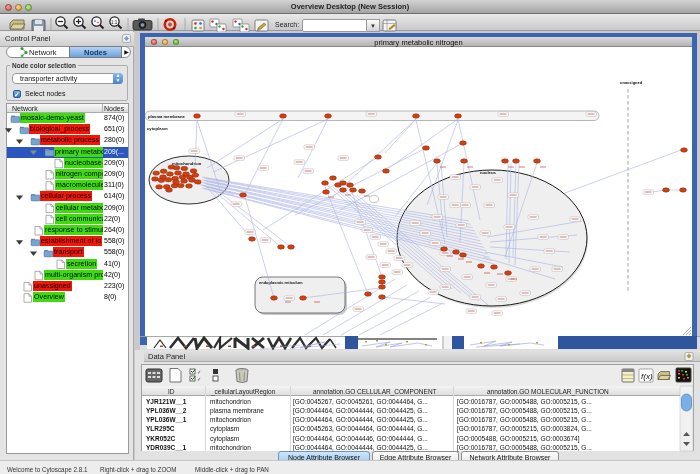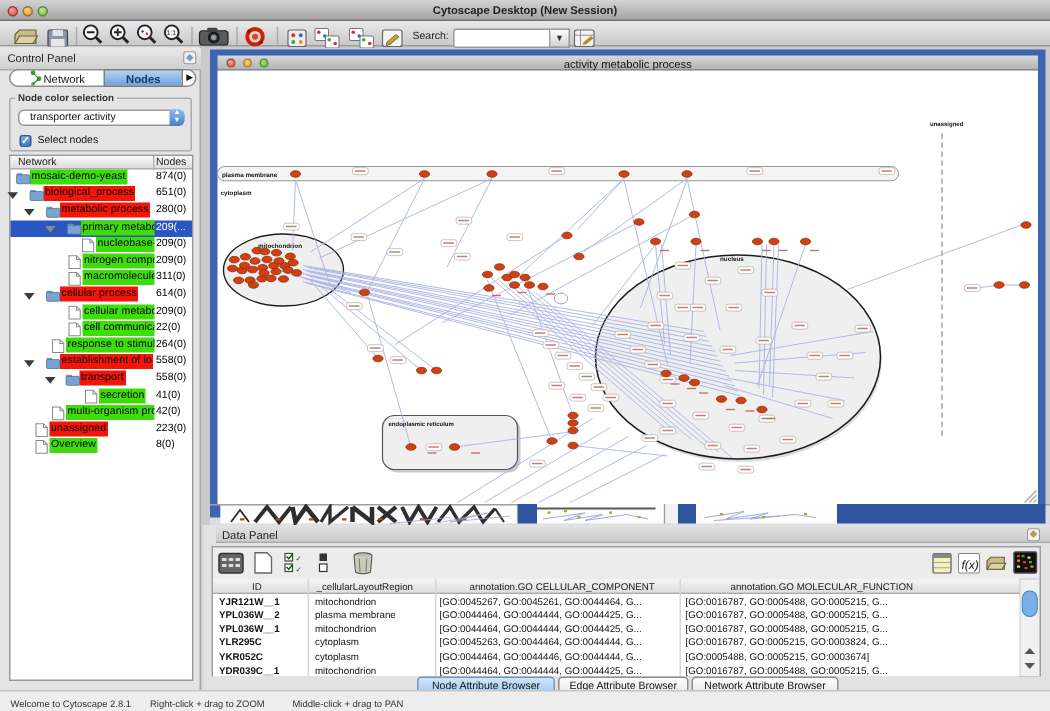--- a/index.html
+++ b/index.html
@@ -56,21 +56,21 @@
 #btab1{left:278px;width:92px;background:linear-gradient(#cfe5fa,#a3ccf0);border-color:#6f95bd;}
 #btab2{left:372px;width:87px;}
 #btab3{left:461px;width:98px;}
 #statusbar{left:0;top:460px;width:700px;height:14px;background:#ededed;border-top:1px solid #c6c6c6;font-size:6.3px;color:#333;}
 </style></head>
 <body>
 <div class="abs" id="titlebar"></div>
 <div class="abs tl" style="left:5px;background:radial-gradient(circle at 35% 30%,#f0a29a,#dd4f40);border:0.5px solid #a03830;"></div>
 <div class="abs tl" style="left:15px;background:radial-gradient(circle at 35% 30%,#f8d088,#e3a030);border:0.5px solid #9a702a;"></div>
 <div class="abs tl" style="left:25px;background:radial-gradient(circle at 35% 30%,#c2e898,#74bc3e);border:0.5px solid #5a8a30;"></div>
-<div class="abs" id="title">Cytoscape Desktop (New Session)</div>
+<div class="abs" id="title">Overview Desktop (New Session)</div>
 <div class="abs" id="toolbar"></div>
 <svg class="abs" id="svgtop" style="left:0;top:15px;" width="700" height="17" viewBox="0 0 700 17">
 <g>
       <path d="M10 8 l3 -3 h11 v9 h-14 z" fill="#c8bd8a" stroke="#6a6040" stroke-width="0.8"></path>
       <path d="M10 14 l3 -5 h12 l-3 5 z" fill="#ddd3a0" stroke="#6a6040" stroke-width="0.8"></path>
     </g>
 <g>
       <rect x="32" y="5" width="13" height="11" rx="1" fill="#8a97a8" stroke="#444" stroke-width="0.8"></rect>
       <rect x="35" y="5" width="7" height="4" fill="#dde3ea"></rect>
       <rect x="34" y="11" width="9" height="5" fill="#e8e8e8"></rect>
@@ -313,21 +313,21 @@
       <path d="M24 190.7 h5 l2.5 2.5 v6 h-7.5 z" fill="#fff" stroke="#8a8a8a" stroke-width="0.7"></path>
       <path d="M29 190.7 v2.5 h2.5" fill="none" stroke="#8a8a8a" stroke-width="0.7"></path>
     </g>
 </svg>
 
 <div class="abs" id="mwin"></div>
 <div class="abs" id="mtitle"></div>
 <div class="abs tl2" style="left:151px;top:39px;background:radial-gradient(circle at 35% 30%,#f5aea6,#d8473a);"></div>
 <div class="abs tl2" style="left:162px;top:39px;background:radial-gradient(circle at 35% 30%,#fad493,#e09f2e);border-color:rgba(130,95,30,0.6);"></div>
 <div class="abs tl2" style="left:173px;top:39px;background:radial-gradient(circle at 35% 30%,#b4e284,#62b233);border-color:rgba(60,110,30,0.6);"></div>
-<div class="abs" style="left:145px;top:38px;width:547px;font-size:7.5px;color:#111;text-align:center;">activity metabolic process</div>
+<div class="abs" style="left:145px;top:38px;width:547px;font-size:7.5px;color:#111;text-align:center;">primary metabolic nitrogen</div>
 <div class="abs" id="mcanvas"></div>
 <svg class="abs" id="svgcanvas" style="left:145px;top:47px;" width="547" height="289" viewBox="0 0 547 289">
 <rect x="0" y="64" width="454" height="9.5" rx="4.7" fill="#f4f4f4" stroke="#8a8a8a" stroke-width="0.6"></rect>
 <text x="3" y="71" font-size="4.2" font-weight="bold" fill="#111">plasma membrane</text>
 <text x="2" y="83" font-size="4.2" font-weight="bold" fill="#111">cytoplasm</text>
 <ellipse cx="44" cy="133" rx="40" ry="24" fill="#efefef" stroke="#1a1a1a" stroke-width="0.9"></ellipse>
 <text x="27" y="118" font-size="4.2" font-weight="bold" fill="#111">mitochondrion</text>
 <ellipse cx="348" cy="193" rx="95" ry="68" fill="#cfcfcf" opacity="0.7"></ellipse>
 <ellipse cx="347" cy="191" rx="95" ry="68" fill="#efefef" stroke="#1a1a1a" stroke-width="1"></ellipse>
 <text x="335" y="127" font-size="4.2" font-weight="bold" fill="#111">nucleus</text>

